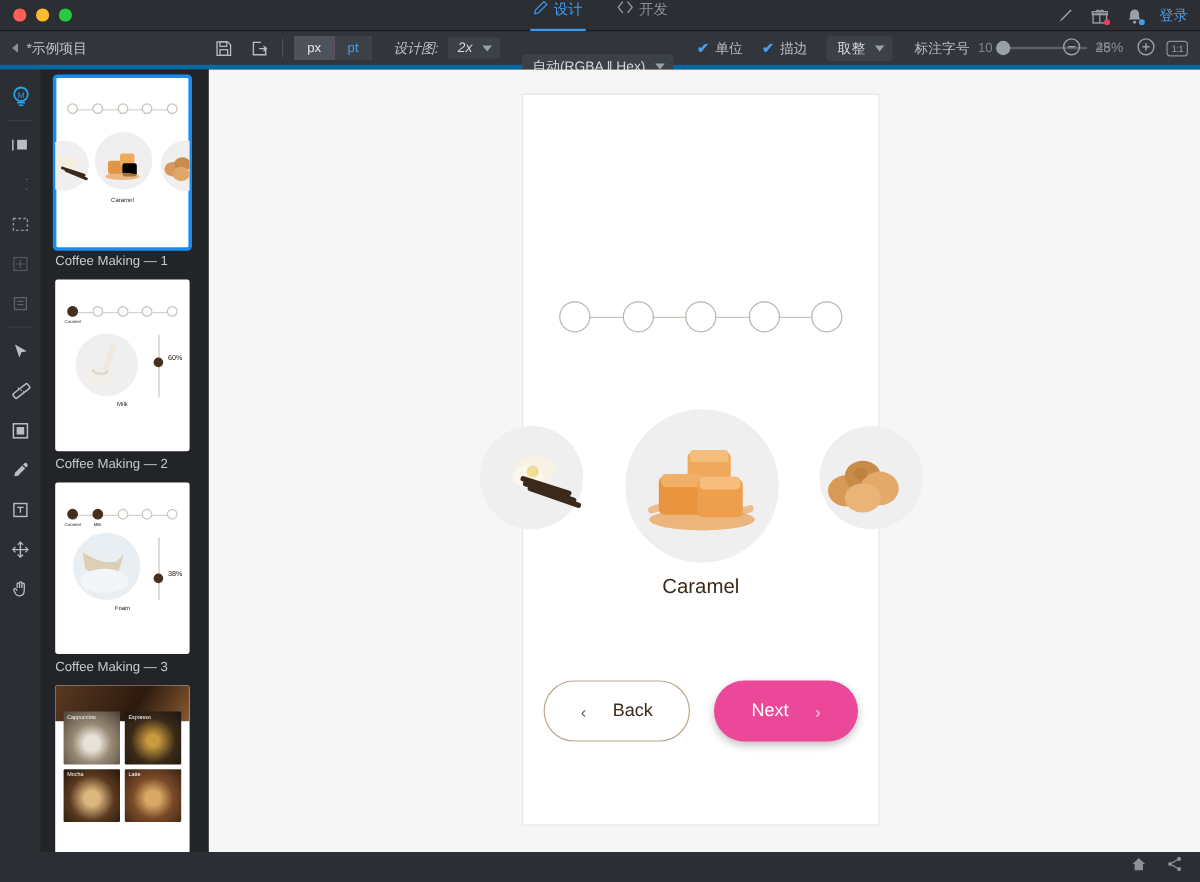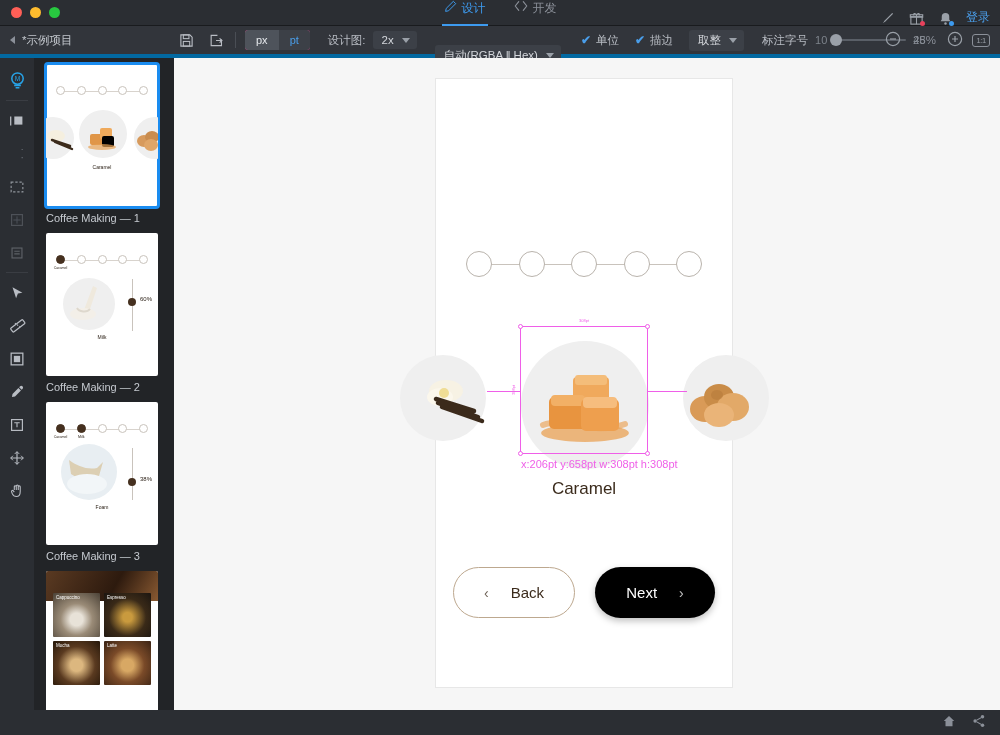--- a/index.html
+++ b/index.html
@@ -26,21 +26,21 @@
   .dot.green { background: #28c840; }
 
   .tabs { position: absolute; left: 0; right: 0; top: 0; height: 26px;
           display: flex; justify-content: center; align-items: center; gap: 24px; pointer-events: none; }
   .tab { pointer-events: auto; display: flex; gap: 5px;
          font-size: 12px; color: #8b9099; height: 26px; padding: 0 2px; }
   .tab.active { color: #3d9bf0; border-bottom: 2px solid #3d9bf0; }
   .tab svg { display: block; }
 
   .tb-right { position: absolute; right: 10px; top: 0; height: 26px;
-              display: flex; align-items: flex-end; gap: 13px; }
+              display: flex; align-items: center; gap: 13px; }
   .tb-icon { position: relative; width: 16px; height: 16px; display: flex; align-items: center; justify-content: center; }
   .badge-dot { position: absolute; width: 5px; height: 5px; border-radius: 50%; right: -1px; bottom: 0px; }
   .badge-red { background: #e8415c; }
   .badge-blue { background: #3d9bf0; }
   .login-link { font-size: 12px; color: #4a9eea; }
 
   
   .toolbar {
     position: absolute; top: 26px; left: 0; width: 1000px; height: 32px;
     background: #32353b;
@@ -157,21 +157,21 @@
   .flavor-circle { position: absolute; border-radius: 50%; background: #efefef; }
 
   .caption { position: absolute; width: 100%; text-align: center; top: 400px;
              font-size: 17px; color: #3b2b1c; }
 
   .btn-row { position: absolute; left: 0; right: 0; top: 488px; display: flex;
              justify-content: center; gap: 20px; }
   .btn-back { width: 122px; height: 51px; border-radius: 26px; border: 1px solid #bda88f;
               background: #fff; display: flex; align-items: center; justify-content: center;
               gap: 22px; font-size: 15px; color: #3b2b1c; }
-  .btn-next { width: 120px; height: 51px; border-radius: 26px; background: #000000;
+  .btn-next { width: 120px; height: 51px; border-radius: 26px; background: #ec4899;
               display: flex; align-items: center; justify-content: center; gap: 22px;
               font-size: 15px; color: #fff; box-shadow: 0 3px 7px rgba(0,0,0,.25); }
   .chev { font-size: 14px; opacity: .75; }
 
   
   .sel {
     position: absolute; left: 346px; top: 268px; width: 128px; height: 128px;
     border: 1px solid #ef5fe8;
   }
   .handle { position: absolute; width: 5px; height: 5px; border-radius: 50%;
@@ -271,21 +271,21 @@
       </div>
     </div>
 
     <div class="vsep"></div>
 
     <div class="seg">
       <div class="on">px</div>
       <div class="off">pt</div>
     </div>
 
-    <div style="display:flex;align-items:center;gap:7px;margin-left:18px;">
+    <div style="display:flex;align-items:center;gap:7px;margin-left:18px;font-style:italic;">
       <span class="lbl">设计图:</span>
       <div class="dropdown">
         <span>2x</span>
         <span class="dd-caret"></span>
       </div>
     </div>
 
     <div class="dropdown" style="margin-left:18px;margin-top:30px;">
       <span>自动(RGBA ‖ Hex)</span>
       <span class="dd-caret"></span>
@@ -583,31 +583,20 @@
           <span class="chev">‹</span>
           <span>Back</span>
         </div>
         <div class="btn-next">
           <span>Next</span>
           <span class="chev">›</span>
         </div>
       </div>
     </div>
 
-    <div class="sel">
-      <div class="sel-dim-top">308pt</div>
-      <div class="sel-dim-left">308pt</div>
-      <div class="sel-guide left"></div>
-      <div class="sel-guide right"></div>
-      <div class="handle h-tl"></div>
-      <div class="handle h-tr"></div>
-      <div class="handle h-bl"></div>
-      <div class="handle h-br"></div>
-      <div class="sel-info">x:206pt y:658pt w:308pt h:308pt</div>
-    </div>
   </div>
 
   <div class="bottombar">
     <div>
       <svg width="14" height="14" viewBox="0 0 16 16">
           <path d="M8 2.4 14 8h-2v6H4V8H2z" fill="#8b9099"></path>
         </svg>
     </div>
     <div>
       <svg width="14" height="14" viewBox="0 0 16 16">

